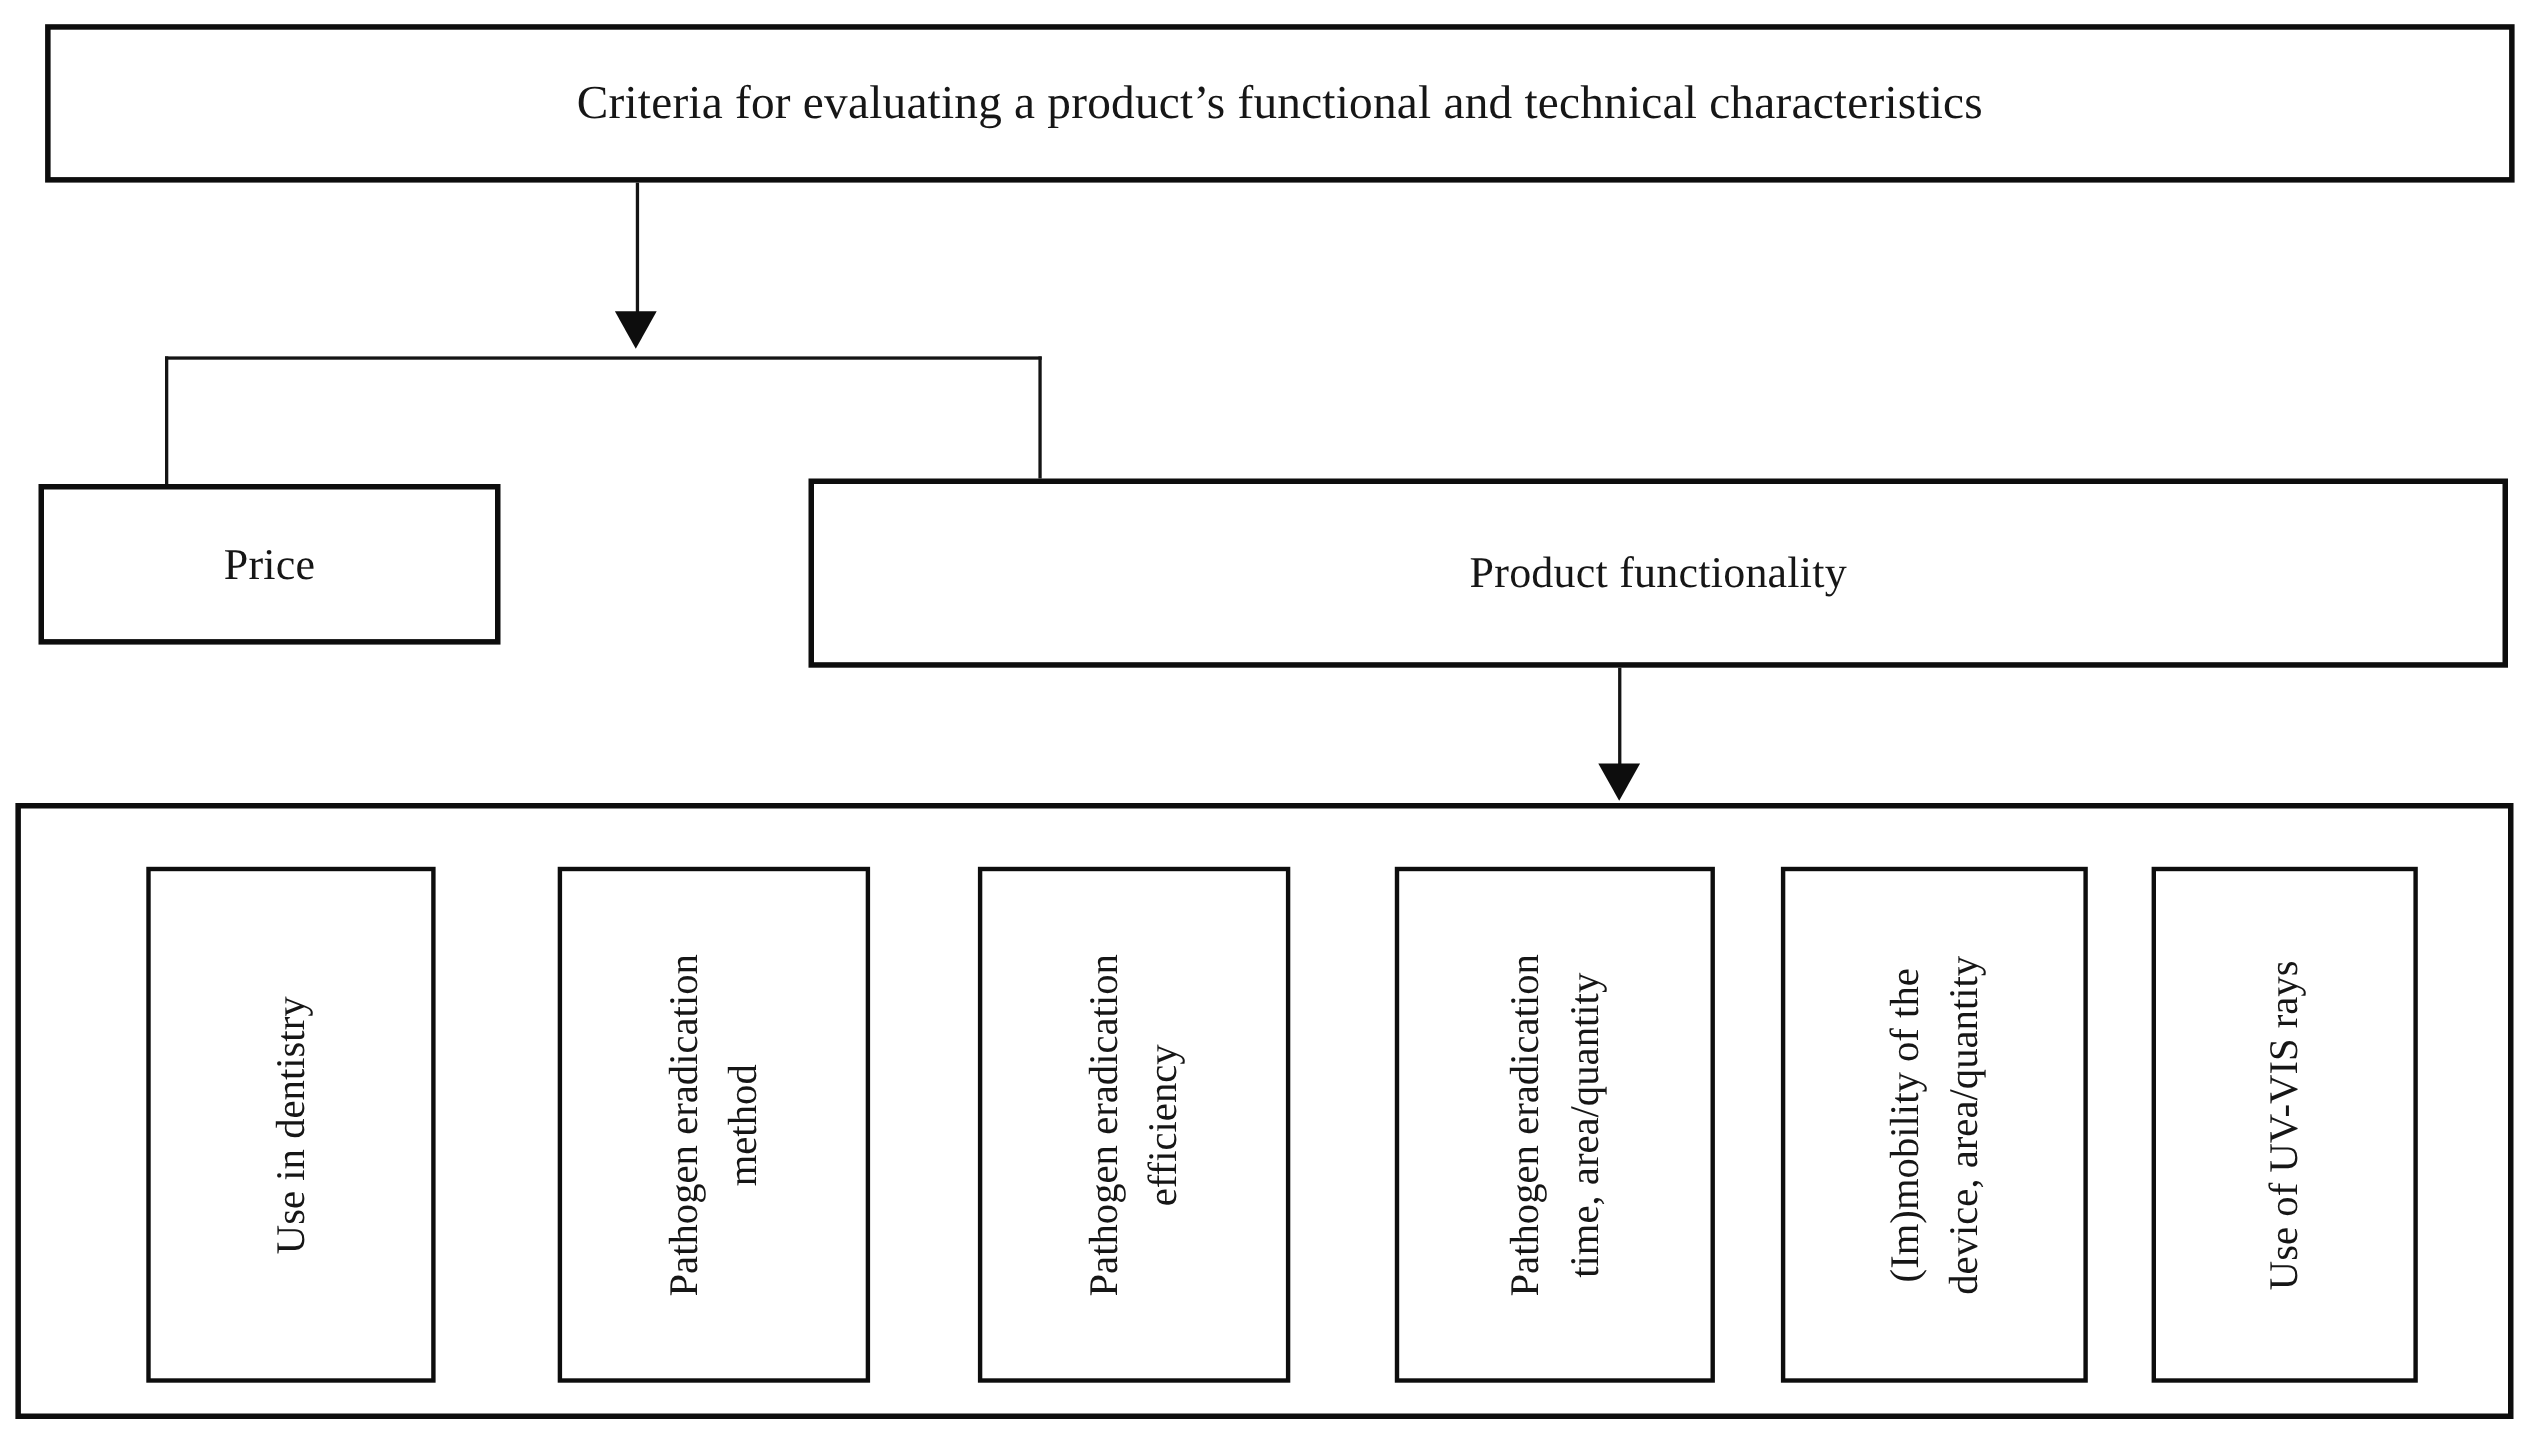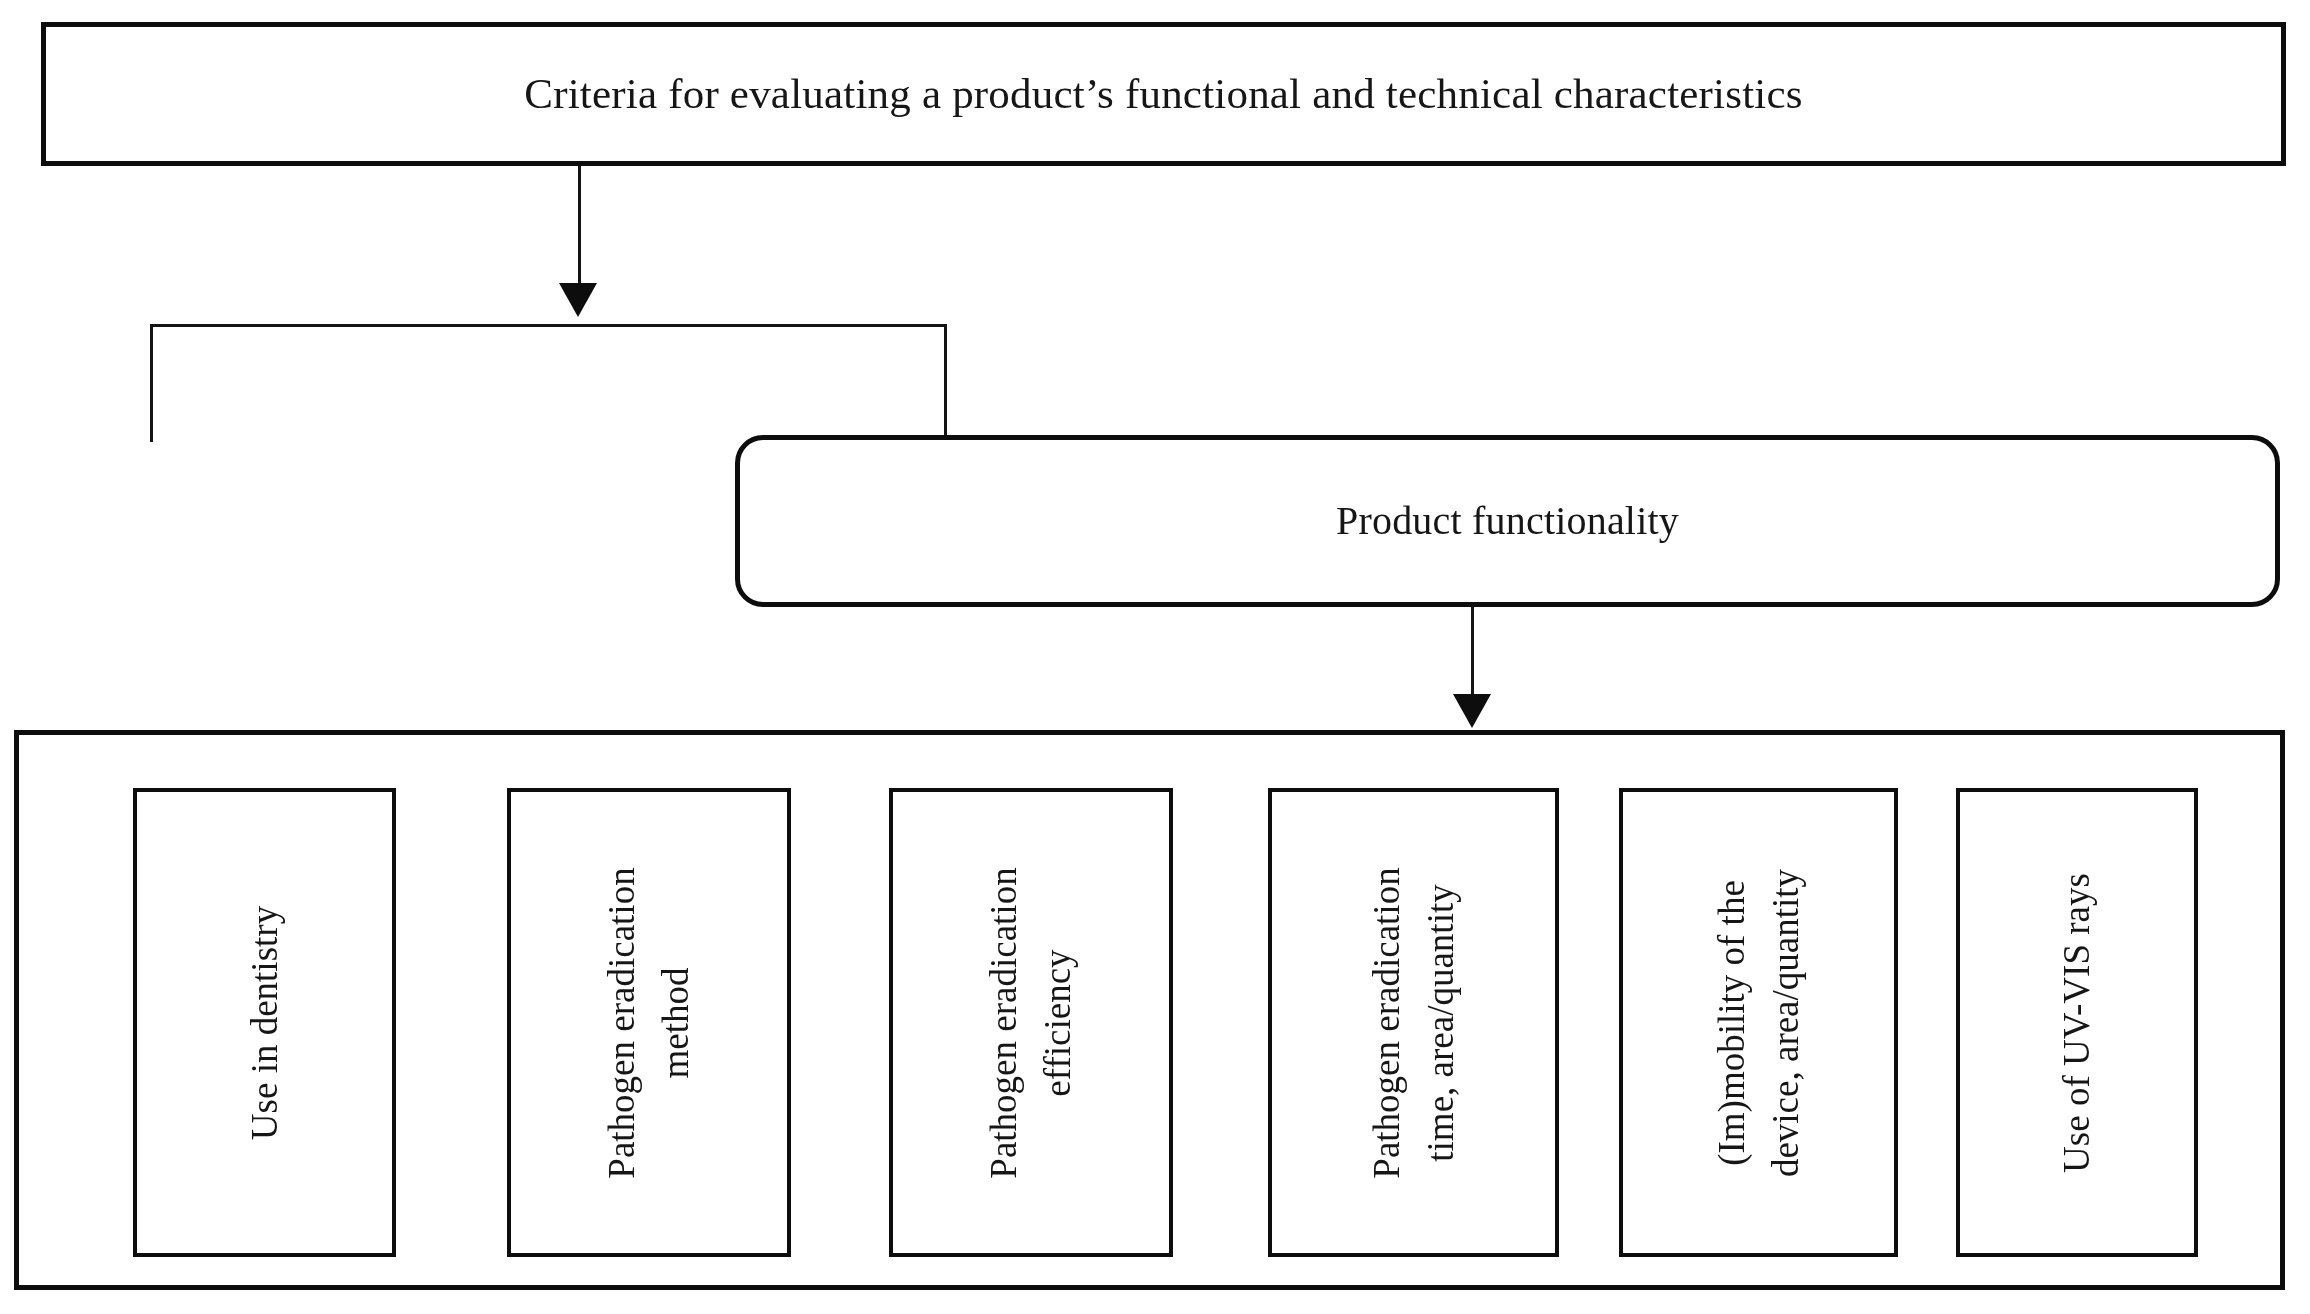--- a/index.html
+++ b/index.html
@@ -55,21 +55,20 @@
     left: 35px;
     top: 440px;
     width: 420px;
     height: 146px;
   }
   #functionality-box {
     left: 735px;
     top: 435px;
     width: 1545px;
     height: 172px;
-    border-radius: 28px;
   }
 
   
   #criteria-container {
     left: 14px;
     top: 730px;
     width: 2271px;
     height: 560px;
     display: block;
   }
@@ -125,20 +124,23 @@
     <span class="label">Criteria for evaluating a product’s functional and technical characteristics</span>
   </div>
 
   <div class="v-line" style="left:578px; top:166px; height:120px;"></div>
   <div class="arrowhead" style="left:559px; top:283px;"></div>
 
   <div class="h-line" style="left:150px; top:324px; width:797px;"></div>
   <div class="v-line" style="left:150px; top:324px; height:118px;"></div>
   <div class="v-line" style="left:944px; top:324px; height:113px;"></div>
 
+  <div class="box thick" id="price-box">
+    <span class="label">Price</span>
+  </div>
 
   <div class="box thick" id="functionality-box">
     <span class="label">Product functionality</span>
   </div>
 
   <div class="v-line" style="left:1471px; top:607px; height:90px;"></div>
   <div class="arrowhead" style="left:1453px; top:694px;"></div>
 
   <div class="box thick" id="criteria-container">
 

